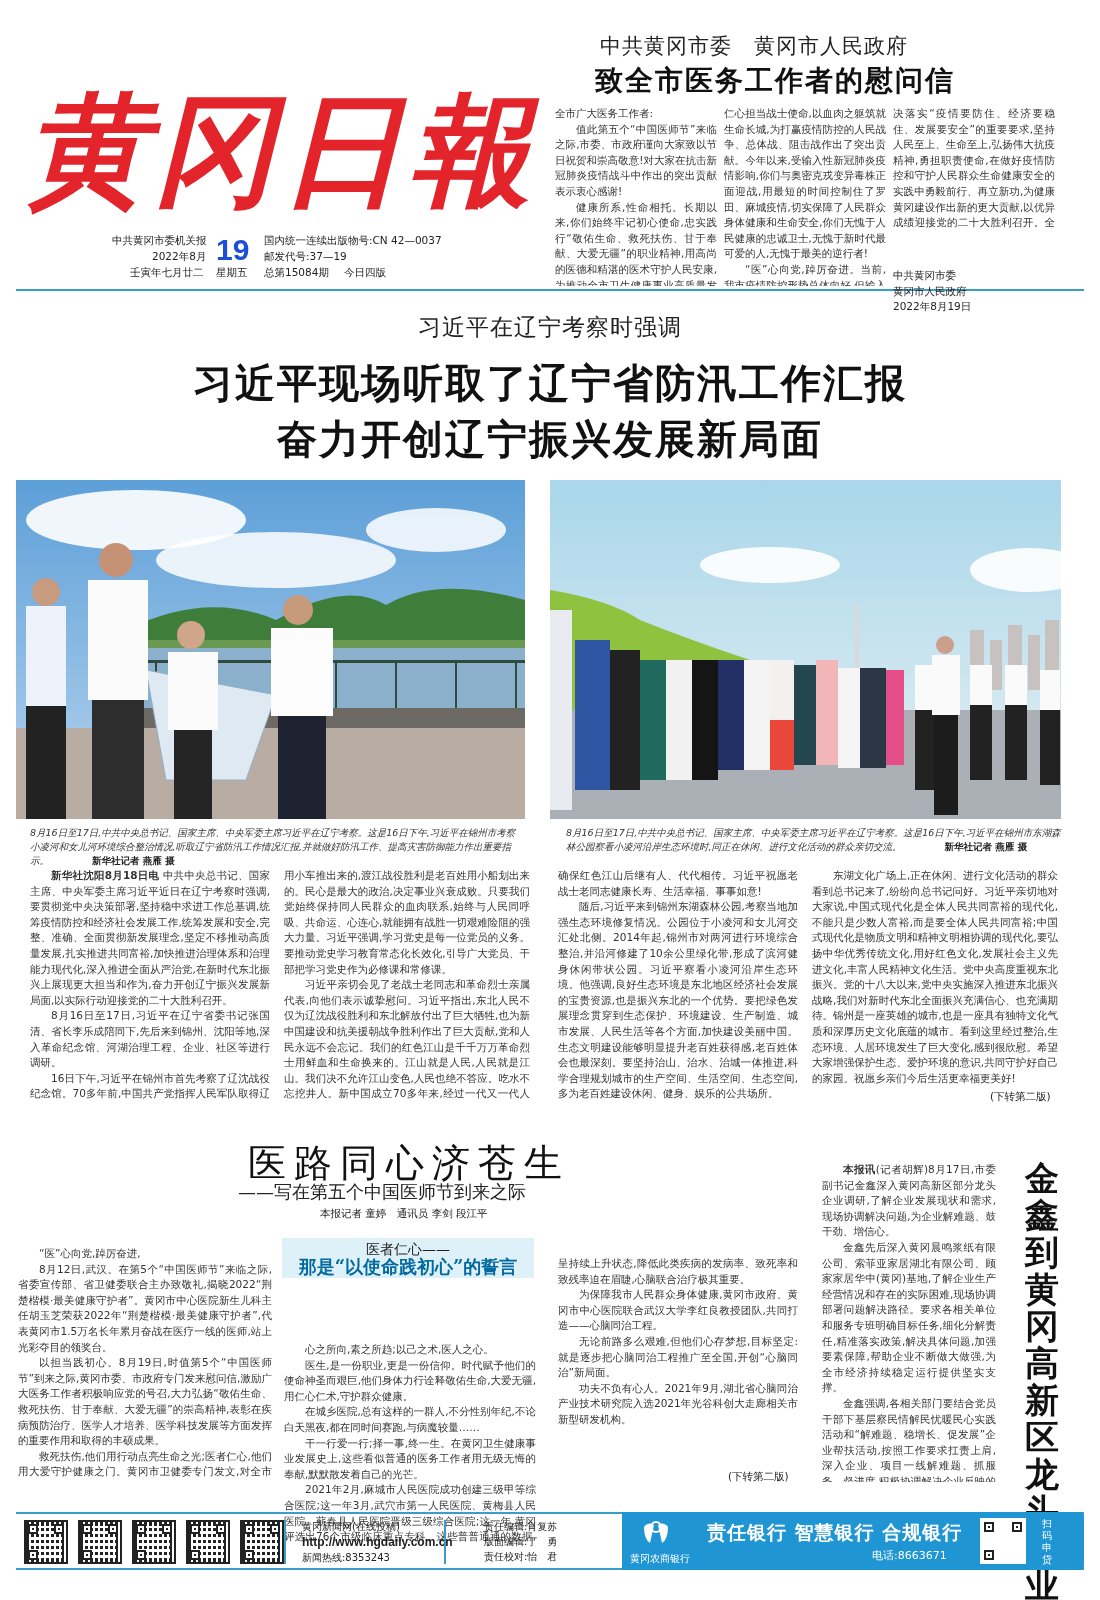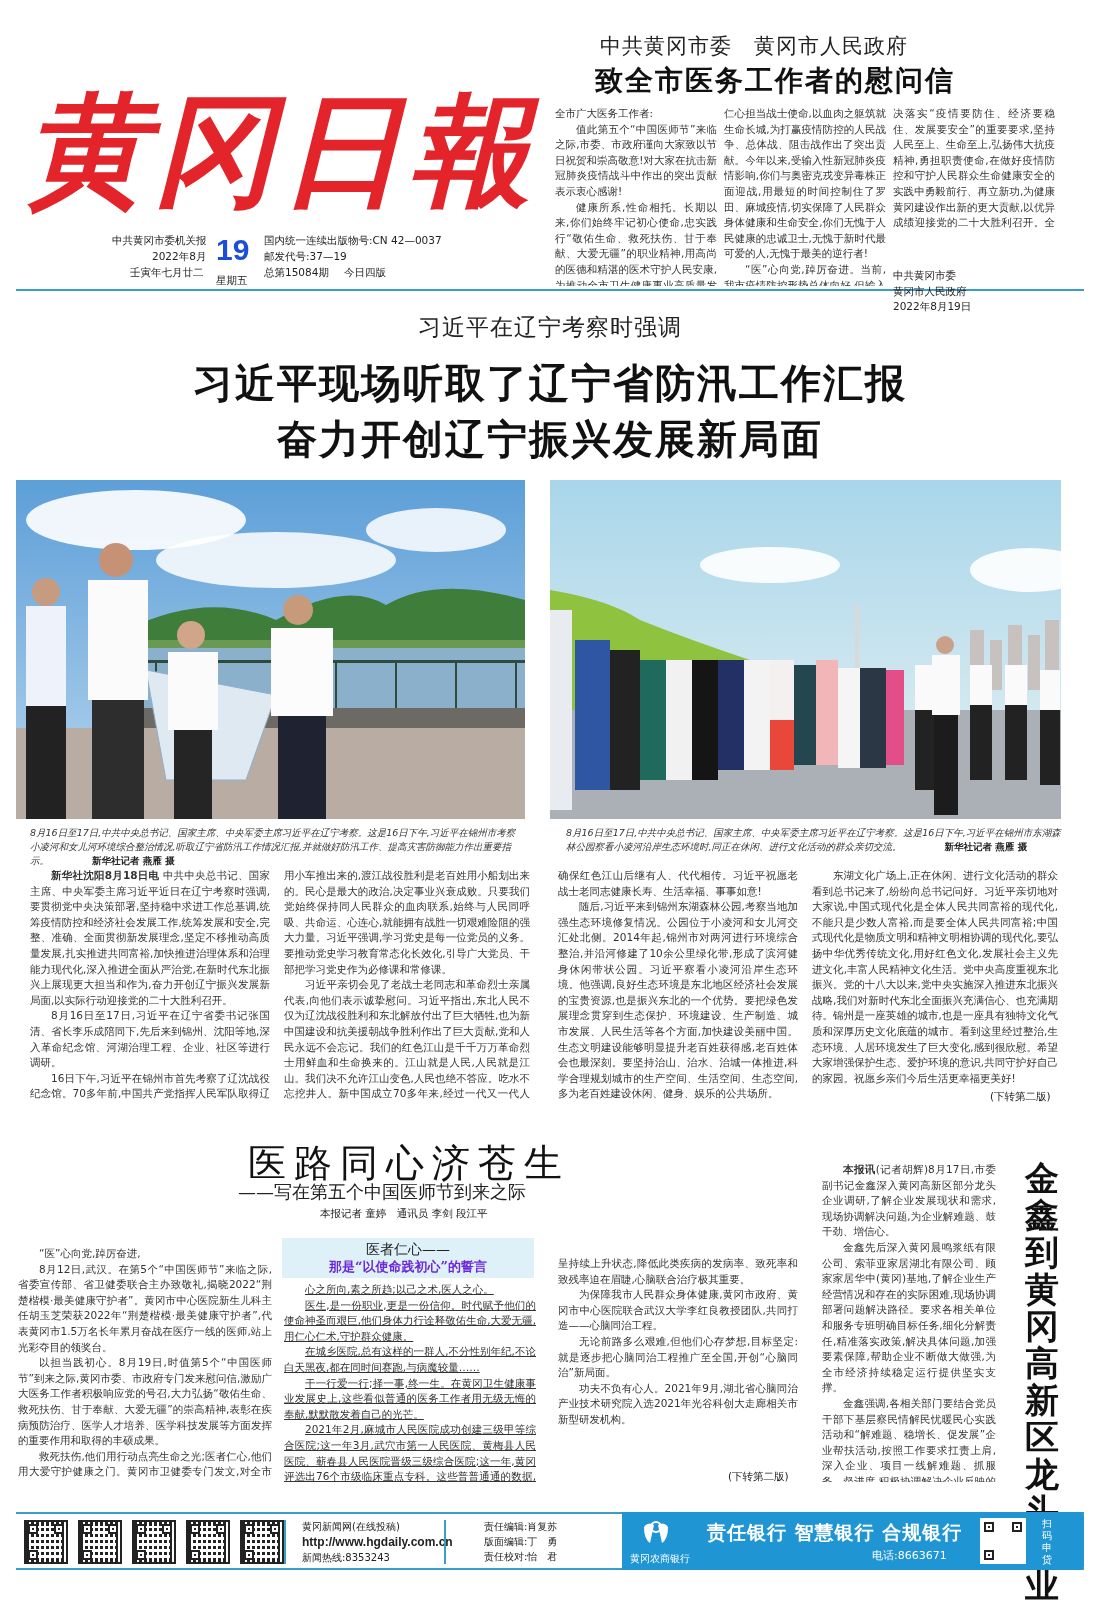--- a/index.html
+++ b/index.html
@@ -33,21 +33,21 @@
   .photo { overflow: hidden; }
   .caption { font-size: 9.5px; line-height: 14px; color: #333; font-style: italic; }
   .credit { font-style: normal; font-weight: bold; color: #222; padding-left: 40px; }
 
   
   #feature-title { left: 248px; top: 1138px; width: 420px; font-family: "DejaVu Serif", serif; font-weight: normal; font-size: 38px; letter-spacing: 8px; color: #111; white-space: nowrap; }
   #feature-sub { left: 238px; top: 1180px; width: 420px; font-size: 18px; color: #222; white-space: nowrap; }
   #feature-byline { left: 320px; top: 1207px; width: 260px; font-size: 10.5px; color: #222; white-space: nowrap; }
   #side-box { left: 282px; top: 1238px; width: 252px; height: 40px; background: #dff1f8; text-align: center; }
   #side-box .h1 { font-size: 14px; color: #222; line-height: 18px; padding-top: 2px; }
-  #side-box .h2 { font-size: 13px; font-weight: bold; font-family: "DejaVu Serif", serif; color: #6d28d9; line-height: 18px; }
+  #side-box .h2 { font-size: 18px; font-weight: bold; font-family: "DejaVu Serif", serif; color: #0369a1; line-height: 18px; }
 
   
   #vert-title { left: 1020px; top: 1160px; width: 44px; font-family: "DejaVu Serif", serif; font-weight: bold; font-size: 34px; line-height: 37px; color: #111; text-align: center; word-break: break-all; }
 
   
   #footer { left: 16px; top: 1512px; width: 1068px; height: 58px; border-top: 2px solid #3a9ec9; border-bottom: 2px solid #3a9ec9; }
   .qr { width: 44px; height: 44px; background:
     repeating-linear-gradient(90deg, #222 0 3px, #fff 3px 5px),
     #222; position: absolute; top: 6px; border: 2px solid #222; }
   .qr::before { content: ""; position: absolute; inset: 4px; background:
@@ -66,21 +66,21 @@
 </style>
 </head>
 <body>
 
 <div id="masthead-logo" class="abs">黄冈日報</div>
 
 <div class="abs meta-line" style="left:112px; top:232px;">中共黄冈市委机关报</div>
 <div class="abs meta-line" style="left:152px; top:248px;">2022年8月</div>
 <div class="abs meta-line" style="left:130px; top:264px;">壬寅年七月廿二</div>
 <div id="date-day" class="abs">19</div>
-<div class="abs meta-line" style="left:216px; top:264px;margin-top:8px;">星期五</div>
+<div class="abs meta-line" style="left:216px; top:264px;">星期五</div>
 <div class="abs meta-line" style="left:264px; top:232px;">国内统一连续出版物号:CN 42—0037</div>
 <div class="abs meta-line" style="left:264px; top:248px;">邮发代号:37—19</div>
 <div class="abs meta-line" style="left:264px; top:264px;">总第15084期</div>
 <div class="abs meta-line" style="left:344px; top:264px;">今日四版</div>
 <div class="abs hr-blue" style="left:16px; top:289px; width:1068px;"></div>
 
 <div id="letter-org" class="abs">中共黄冈市委　黄冈市人民政府</div>
 <div id="letter-title" class="abs">致全市医务工作者的慰问信</div>
 
 <div class="abs col-text" style="left:555px; top:106px; width:162px; height:180px;">
@@ -240,21 +240,21 @@
   <p>8月12日,武汉。在第5个“中国医师节”来临之际,省委宣传部、省卫健委联合主办致敬礼,揭晓2022“荆楚楷模·最美健康守护者”。黄冈市中心医院新生儿科主任胡玉芝荣获2022年“荆楚楷模·最美健康守护者”,代表黄冈市1.5万名长年累月奋战在医疗一线的医师,站上光彩夺目的领奖台。</p>
   <p>以担当践初心。8月19日,时值第5个“中国医师节”到来之际,黄冈市委、市政府专门发来慰问信,激励广大医务工作者积极响应党的号召,大力弘扬“敬佑生命、救死扶伤、甘于奉献、大爱无疆”的崇高精神,表彰在疾病预防治疗、医学人才培养、医学科技发展等方面发挥的重要作用和取得的丰硕成果。</p>
   <p>救死扶伤,他们用行动点亮生命之光;医者仁心,他们用大爱守护健康之门。黄冈市卫健委专门发文,对全市146名医师进行通报表扬,充分肯定他们为全市人民的健康作出的贡献。</p>
 
 </div>
 
 <div id="side-box" class="abs">
   <div class="h1">医者仁心——</div>
   <div class="h2">那是“以使命践初心”的誓言</div>
 </div>
-<div class="abs col-text" style="left:284px; top:1282px; width:252px; height:200px;text-decoration:underline;">
+<div class="abs col-text" style="left:284px; top:1342px; width:252px; height:200px;">
   <p>心之所向,素之所趋;以己之术,医人之心。</p>
   <p>医生,是一份职业,更是一份信仰。时代赋予他们的使命神圣而艰巨,他们身体力行诠释敬佑生命,大爱无疆,用仁心仁术,守护群众健康。</p>
   <p>在城乡医院,总有这样的一群人,不分性别年纪,不论白天黑夜,都在同时间赛跑,与病魔较量……</p>
   <p>干一行爱一行;择一事,终一生。在黄冈卫生健康事业发展史上,这些看似普通的医务工作者用无级无悔的奉献,默默散发着自己的光芒。</p>
   <p>2021年2月,麻城市人民医院成功创建三级甲等综合医院;这一年3月,武穴市第一人民医院、黄梅县人民医院、蕲春县人民医院晋级三级综合医院;这一年,黄冈评选出76个市级临床重点专科。这些普普通通的数据,承载着全市所有医者的责任与担当。</p>
 
 </div>
 <div class="abs col-text" style="left:558px; top:1256px; width:240px; height:212px;">
   <p class="noindent">呈持续上升状态,降低此类疾病的发病率、致死率和致残率迫在眉睫,心脑联合治疗极其重要。</p>
   <p>为保障我市人民群众身体健康,黄冈市政府、黄冈市中心医院联合武汉大学李红良教授团队,共同打造——心脑同治工程。</p>

